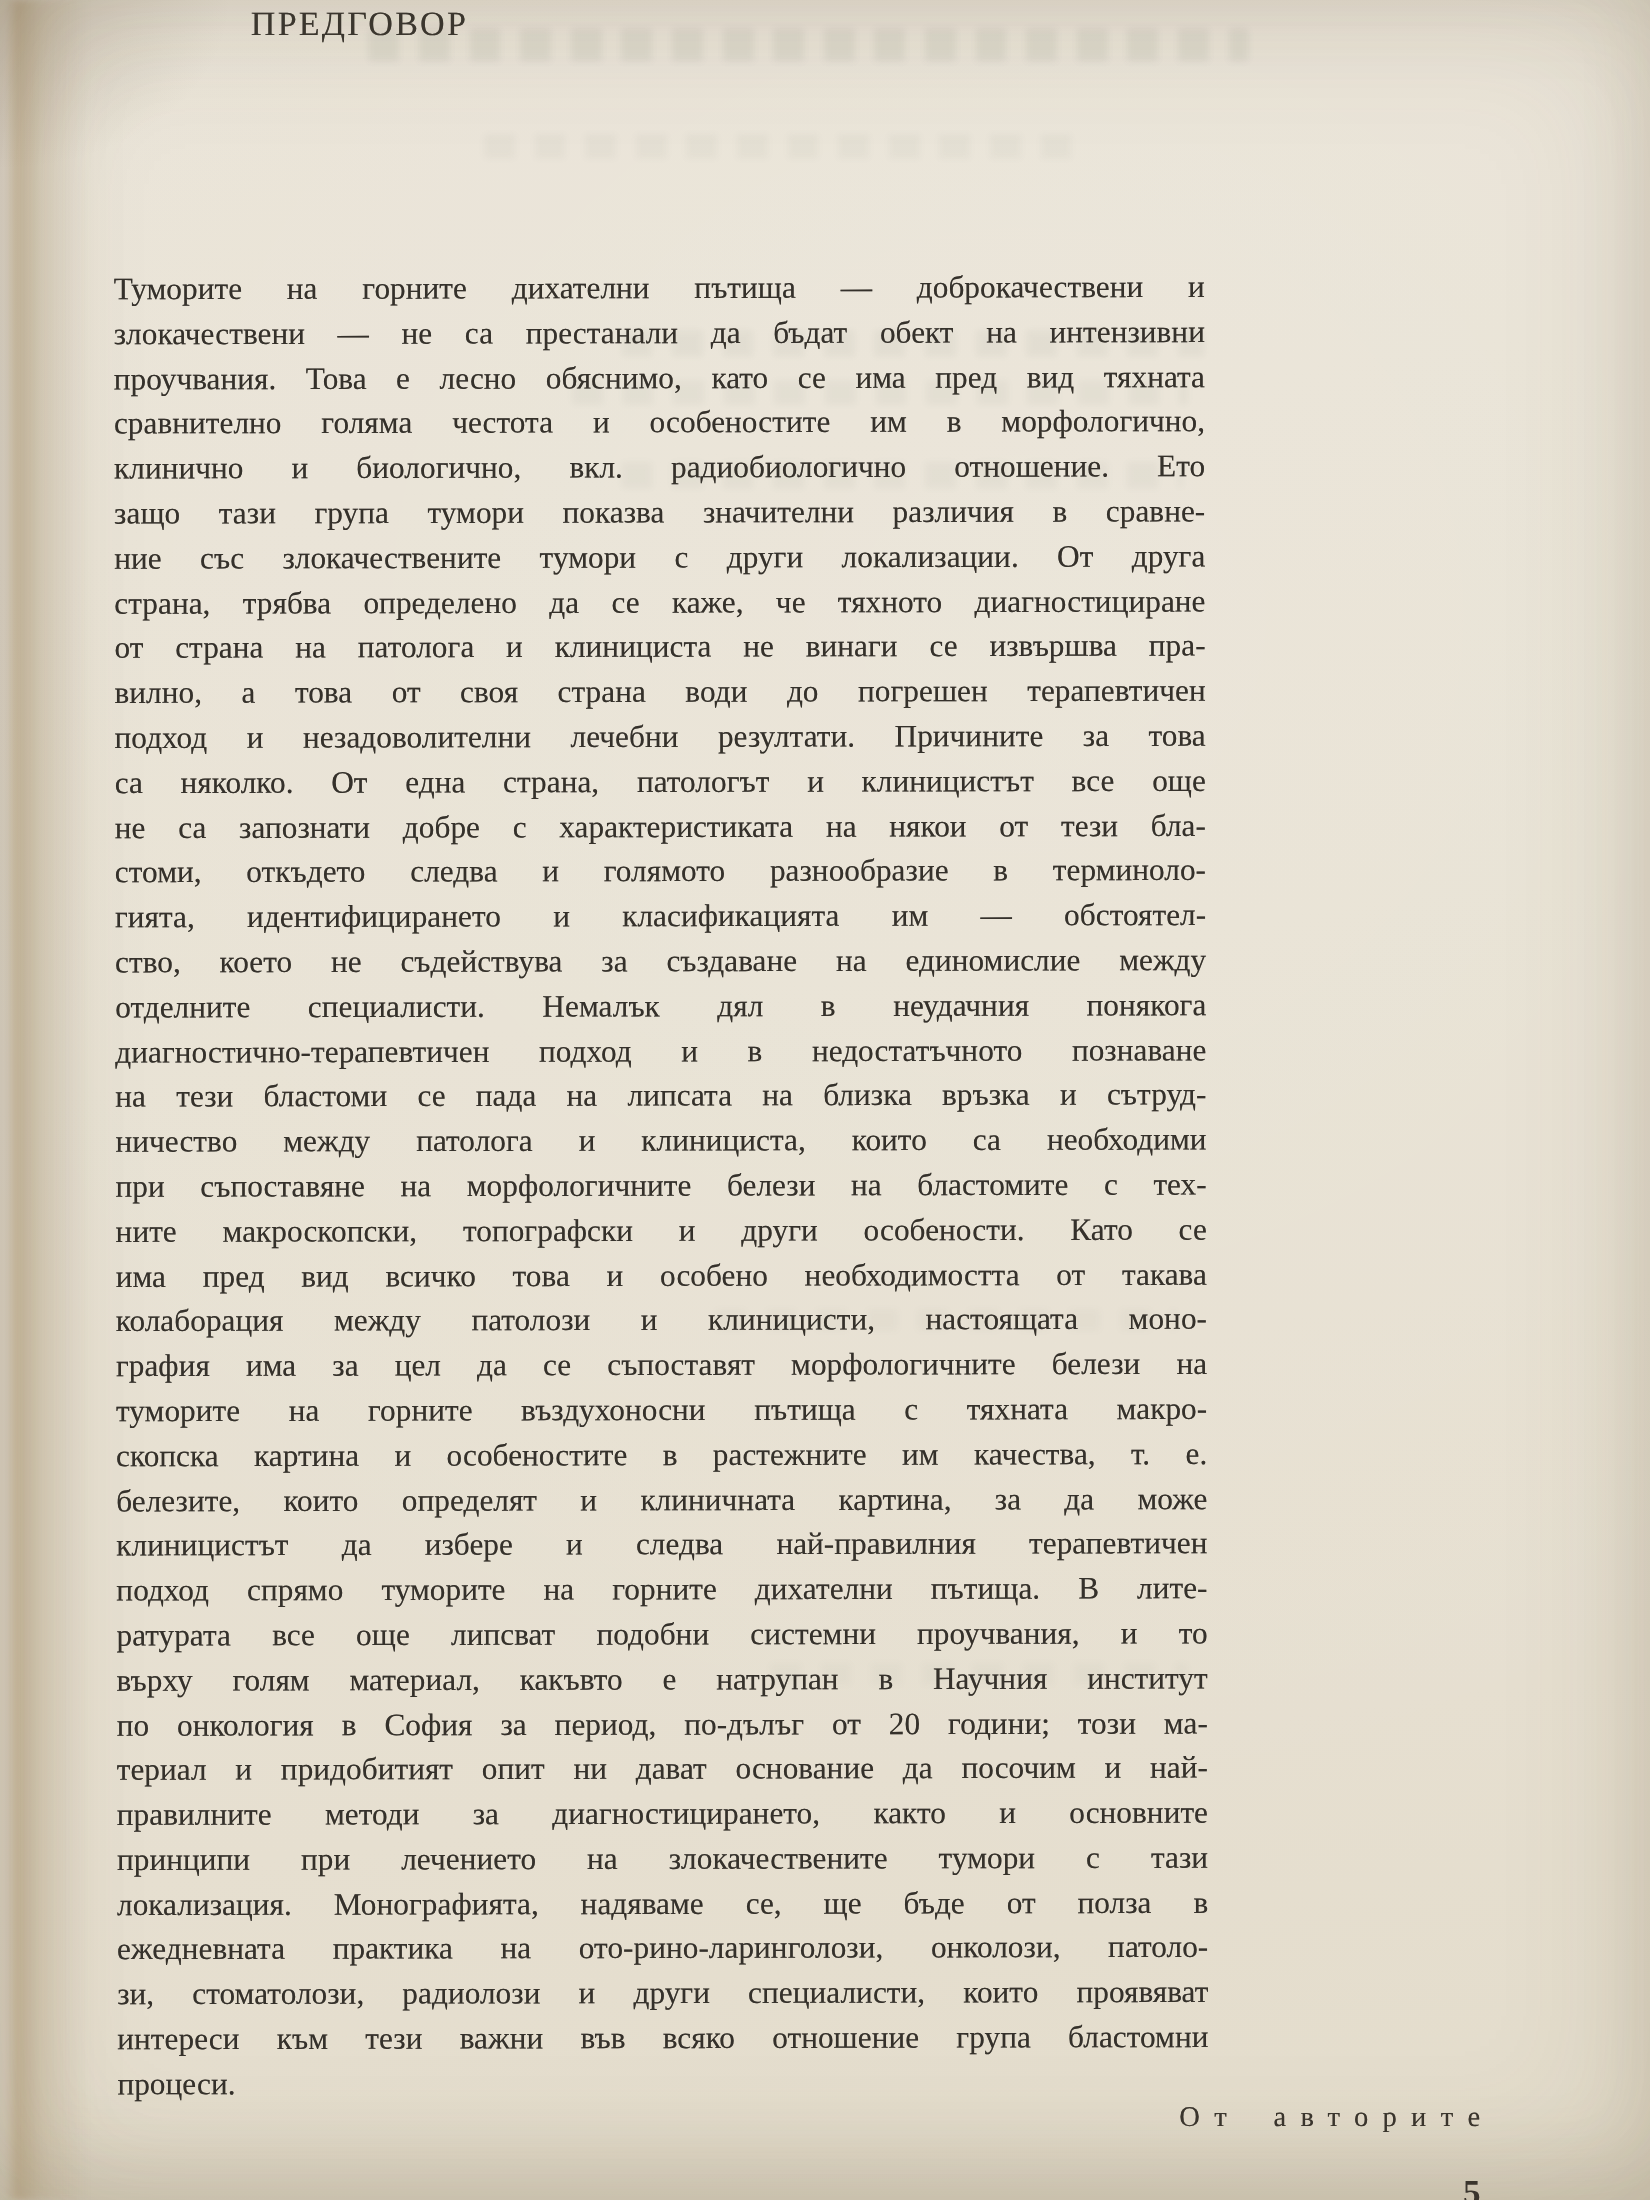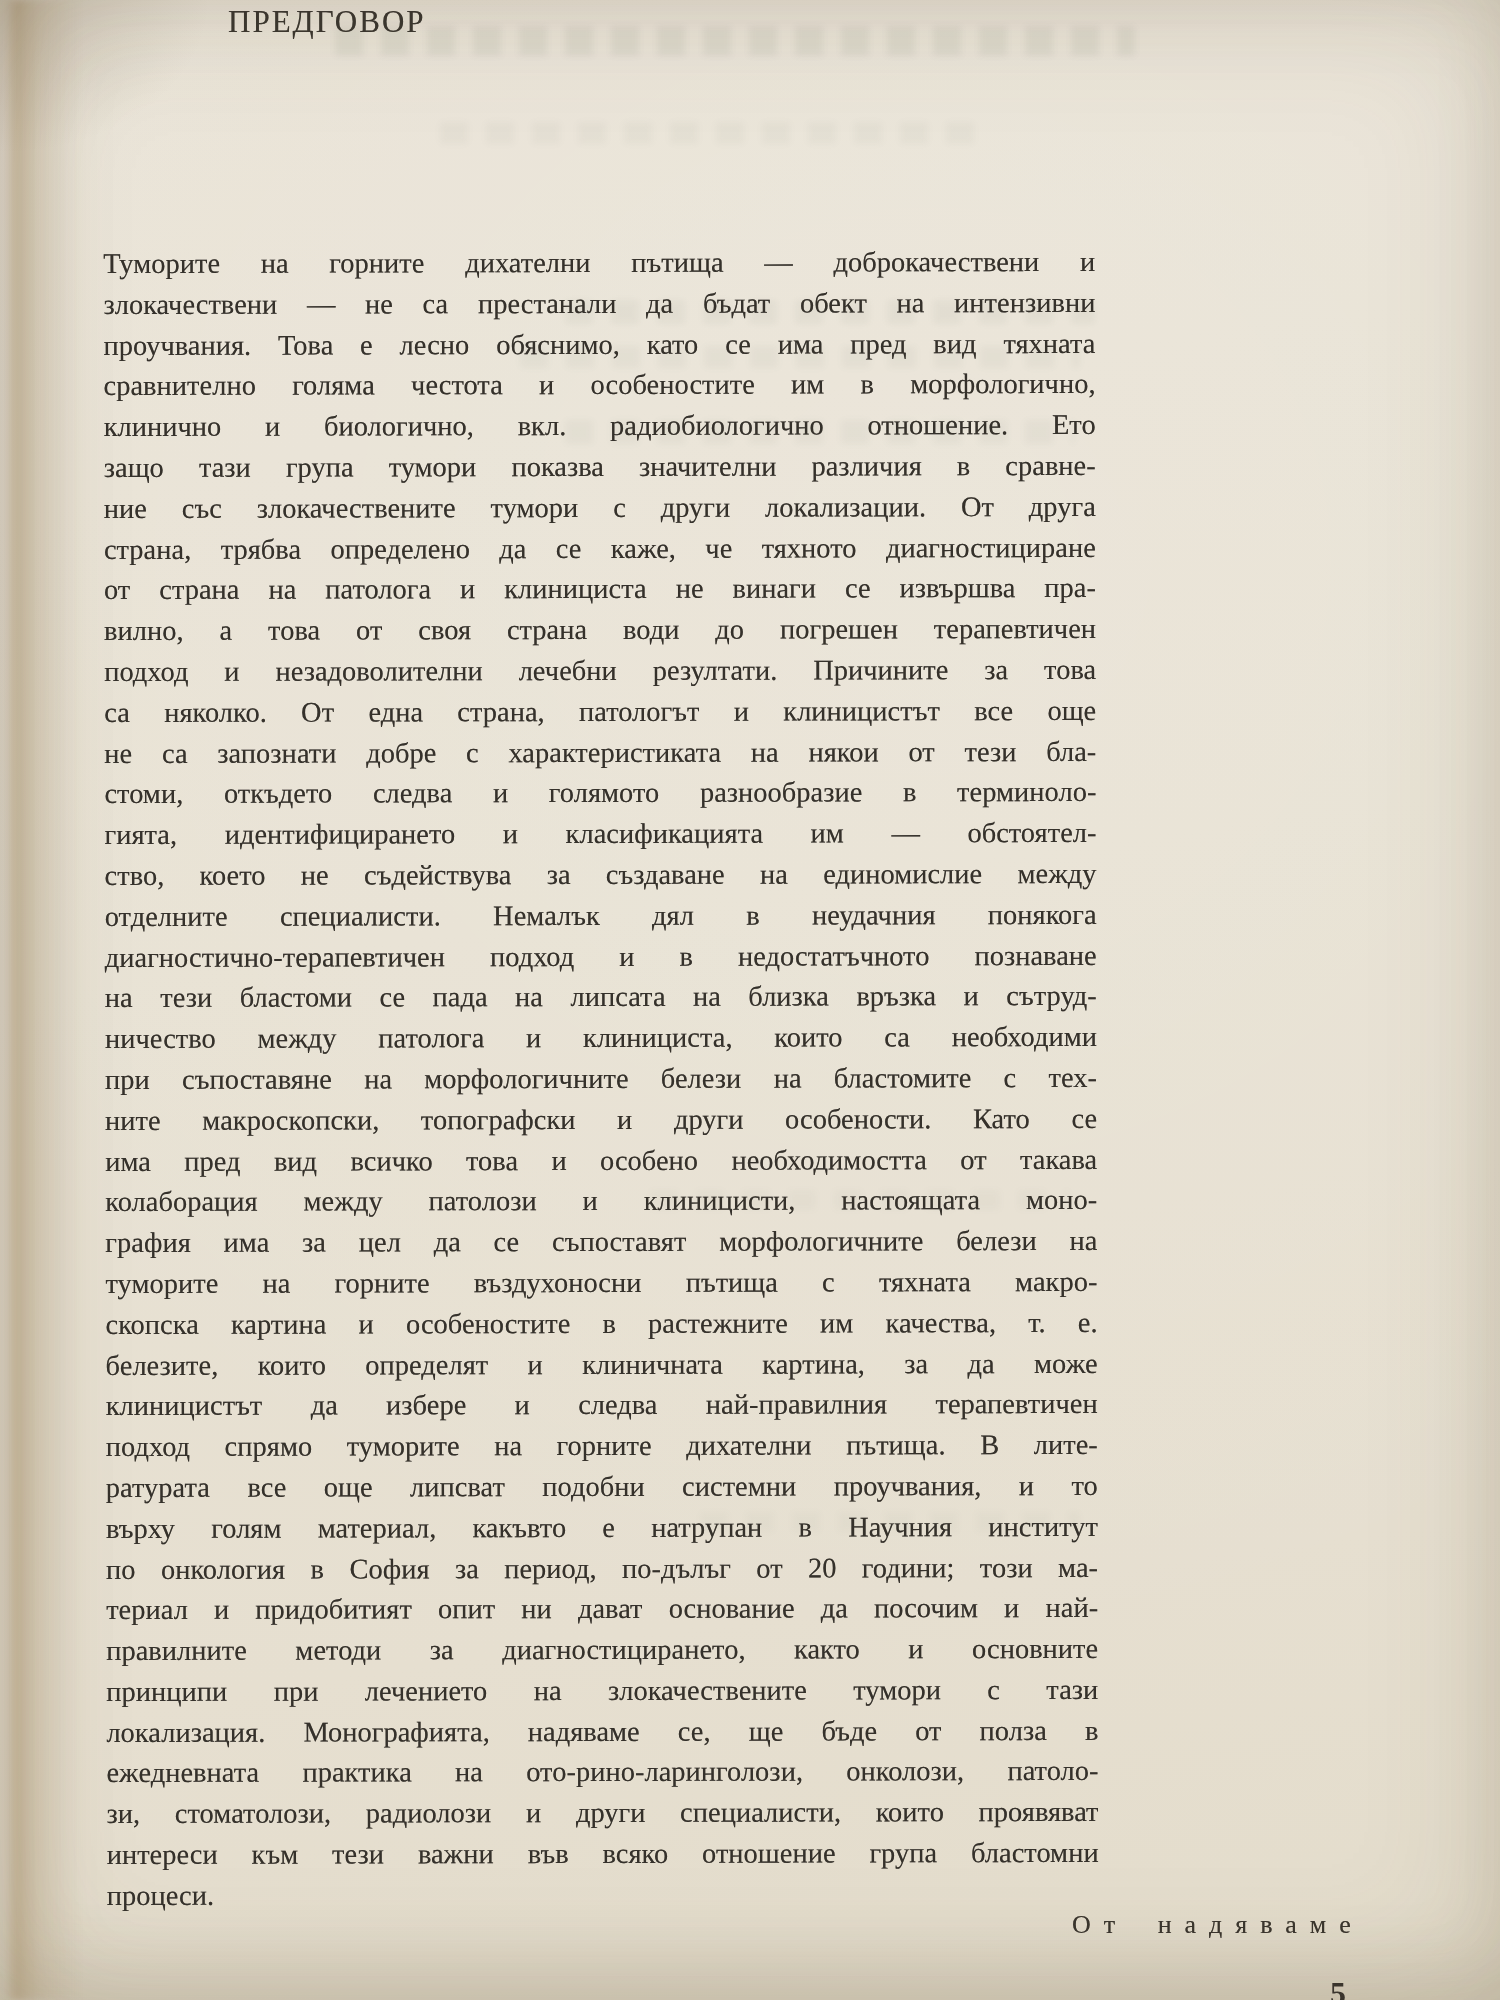--- a/index.html
+++ b/index.html
@@ -158,15 +158,15 @@
       <div class="line j">териал и придобитият опит ни дават основание да посочим и най-</div>
       <div class="line j">правилните методи за диагностицирането, както и основните</div>
       <div class="line j">принципи при лечението на злокачествените тумори с тази</div>
       <div class="line j">локализация. Монографията, надяваме се, ще бъде от полза в</div>
       <div class="line j">ежедневната практика на ото-рино-ларинголози, онколози, пато­ло-</div>
       <div class="line j">зи, стоматолози, радиолози и други специалисти, които проявяват</div>
       <div class="line j">интереси към тези важни във всяко отношение група бластомни</div>
       <div class="line">процеси.</div>
     </div>
 
-  <div class="signature">От надяваме</div>
+  <div class="signature">От авторите</div>
   <div class="pagenum">5</div>
 </div>
 
 </body></html>

